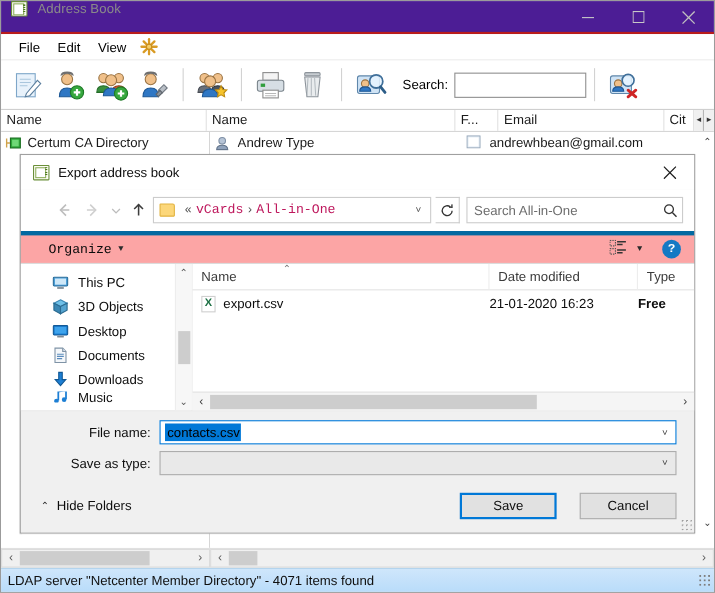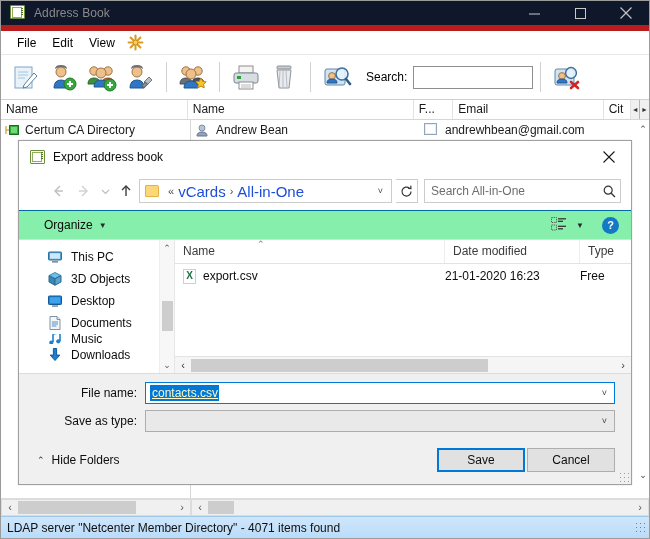--- a/index.html
+++ b/index.html
@@ -16,24 +16,24 @@
   #app-window {
     position: absolute; left: 0; top: 0;
     width: 650px; height: 539px;
     background: #f0f0f0;
     border: 1px solid #9b9b9b;
     display: flex; flex-direction: column;
   }
 
   
   .titlebar {
-    height: 30px; background: #0f172a;
-    display: flex; align-items: center;
+    height: 30px; background: #4c1d95;
+    display: flex; align-items: flex-start;
     flex: none;
-    border-bottom: 6px solid #b91c1c;
+    border-bottom: 2px solid #b91c1c;
   }
   .titlebar .tb-icon {
     width: 16px; height: 16px; margin-left: 9px; margin-right: 8px;
     position: relative; flex: none;
   }
   .ab-icon {
     width: 15px; height: 14px;
     border: 1.4px solid #6b8f3a;
     background: #fdfdf5;
     border-radius: 1px;
@@ -171,35 +171,35 @@
   .navbtn svg { display:block; }
   .crumbbar {
     flex: 1; height: 24px; border:1px solid #cccccc; background:#fff;
     display:flex; align-items:center; margin-right:4px; min-width:0;
   }
   .crumb-folder {
     width:14px;height:12px;margin:0 5px 0 5px;flex:none;
     background:#fcd77a; border:1px solid #e2b340; border-radius:1px 2px 1px 1px;
   }
   .crumb-sep { color:#4c4c4c; padding:0 4px; font-size:11px; }
-  .crumb-txt { color:#1d4ed8; font-size:15px; white-space:nowrap;}
+  .crumb-txt { color:#be185d; font-size:12px; white-space:nowrap;font-family:Liberation Mono, monospace;}
   .crumb-chev { margin-left:auto; padding:0 8px; color:#444; font-size:9px;}
   .refresh-btn { width:22px;height:24px;display:flex;align-items:center;justify-content:center;flex:none;
                  border:1px solid #cccccc; border-left:none; background:#fff; margin-right:6px;}
   .searchbox {
     width: 197px; height:24px; border:1px solid #cccccc; background:#fff;
     display:flex; align-items:center; flex:none;
   }
   .searchbox .sb-text { flex:1; color:#6d6d6d; font-size:12px; padding-left:6px; white-space:nowrap;}
   .searchbox .sb-icon { width:22px; display:flex; align-items:center; justify-content:center; color:#333;}
 
   
   .dlg-cmd {
-    height: 30px; background:#86efac; border-top:1px solid #0369a1; border-bottom:1px solid #dcdcdc;
-    display:flex; align-items:center; flex:none; padding-left: 18px;
+    height: 30px; background:#fca5a5; border-top:4px solid #0369a1; border-bottom:1px solid #dcdcdc;
+    display:flex; align-items:center; flex:none; padding-left: 18px; font-family: Liberation Mono, monospace;
   }
   .cmd-item { font-size:12px; color:#0b0b0b; padding: 3px 7px; display:flex; align-items:center;}
   .cmd-caret { margin-left:6px; font-size:8px; color:#2b2b2b; }
   .cmd-right { margin-left:auto; display:flex; align-items:center; padding-right:12px;}
   .help-circle {
     width:17px;height:17px;border-radius:50%;background:#1479c4;color:#fff;
     font-size:11px;font-weight:bold;display:flex;align-items:center;justify-content:center;
     margin-left: 18px;
   }
 
@@ -228,51 +228,51 @@
                   border-left:1px solid #e6e6e6;}
   .fl-head { height:24px; display:flex; align-items:center; border-bottom:1px solid #e3e3e3; flex:none;
              position:relative;}
   .fl-col { font-size:12px; color:#3b3b3b; padding-left:8px; white-space:nowrap; overflow:hidden;
             border-right:1px solid #ededed; line-height:23px; height:23px;}
   .fl-sortmark { position:absolute; left:82px; top:-1px; color:#7a7a7a; font-size:9px;}
   .fl-rows { flex:1; overflow:hidden; }
   .fl-row { display:flex; align-items:center; height:24px; font-size:12px; color:#0d0d0d; }
   .fl-name { width:270px; display:flex; align-items:center; padding-left:8px; white-space:nowrap;}
   .fl-date { width:135px; white-space:nowrap;}
-  .fl-type { flex:1; white-space:nowrap; overflow:hidden;}
+  .fl-type { flex:1; white-space:nowrap; overflow:hidden;font-weight:bold;}
   .csv-icon {
     width:13px;height:15px;margin-right:7px;flex:none;
     border:1px solid #cfcfcf; background:#fff; position:relative;
     display:flex;align-items:center;justify-content:center;
     color:#1d7044; font-weight:bold; font-size:10px; line-height:1;
   }
   .fl-hsb { height:17px; flex:none; display:flex; align-items:center; background:#f5f5f5;
             border-top:1px solid #e3e3e3;}
 
   
   .dlg-form { flex:none; background:#f0f0f0; padding: 8px 16px 0 16px;}
   .form-row { display:flex; align-items:center; margin-bottom:6px;}
   .form-label { width:110px; text-align:right; padding-right:8px; font-size:12px; color:#0d0d0d;}
   .fname-input {
     flex:1; height:22px; border:1px solid #0078d7; background:#fff;
     display:flex; align-items:center; padding-left:4px;
   }
-  .fname-sel { background:#0078d7; color:#fef9c3; font-size:12px; padding: 1px 1px 1px 2px; text-decoration: underline;}
+  .fname-sel { background:#0078d7; color:#000000; font-size:12px; padding: 1px 1px 1px 2px;}
   .fname-chev { margin-left:auto; padding:0 7px; color:#3a3a3a; font-size:9px;}
   .type-select {
     flex:1; height:22px; border:1px solid #adadad; background:#e9e9e9;
     display:flex; align-items:center; padding-left:5px; font-size:12px; color:#0d0d0d;
   }
   .type-chev { margin-left:auto; padding:0 7px; color:#3a3a3a; font-size:9px;}
 
   .dlg-foot { flex:none; display:flex; align-items:center; padding: 10px 16px 12px 18px;
               background:#f0f0f0; position:relative;}
   .hide-folders { display:flex; align-items:center; font-size:12px; color:#0d0d0d;}
   .hf-caret { margin-right:7px; font-size:9px; color:#2b2b2b;}
-  .dlg-buttons { margin-left:auto; display:flex; gap:2px;}
+  .dlg-buttons { margin-left:auto; display:flex; gap:21px;}
   .btn {
     width:88px; height:24px; font-size:12px; color:#0d0d0d;
     display:flex; align-items:center; justify-content:center;
     background:#e1e1e1; border:1px solid #adadad;
   }
   .btn.primary { border:2px solid #0078d7; background:#e1e1e1;}
   .dlg-grip { position:absolute; right:2px; bottom:2px; width:10px;height:10px;
     background-image: radial-gradient(circle 0.8px at 1.4px 1.4px,#9a9a9a 99%,transparent 100%);
     background-size:4px 4px;}
 </style>
@@ -448,21 +448,21 @@
       </div>
     </div>
     <div class="pane-right">
       <div class="row">
         <div class="ricon">
           <svg width="14" height="14" viewBox="0 0 14 14">
             <circle cx="7" cy="5" r="3" fill="#b6c4d6" stroke="#7f90a6"></circle>
             <path d="M2 13 q0-4 5-4 q5 0 5 4 Z" fill="#8fa2bb" stroke="#64758c"></path>
           </svg>
         </div>
-        <span style="width:208px;overflow:hidden">Andrew Bean</span>
+        <span style="width:208px;overflow:hidden">Andrew Type</span>
         <div class="ricon">
           <svg width="13" height="12" viewBox="0 0 13 12">
             <rect x="0.5" y="0.5" width="12" height="11" fill="#e7eef6" stroke="#93a5b8"></rect>
             <rect x="2" y="2" width="9" height="8" fill="#ffffff"></rect>
           </svg>
         </div>
         <span>andrewhbean@gmail.com</span>
       </div>
 
       <div style="position:absolute;right:0;top:0;width:12px;height:18px;display:flex;align-items:center;justify-content:center;font-size:9px;color:#444;background:#fff">⌃</div>
@@ -636,37 +636,37 @@
             <path d="M10 1.5 v3 h3" fill="#d8e2ec" stroke="#7f93a6"></path>
             <g stroke="#5a8bbd" stroke-width="1">
               <line x1="4.8" y1="7" x2="11" y2="7"></line>
                 <line x1="4.8" y1="9" x2="11" y2="9"></line>
               <line x1="4.8" y1="11" x2="9.5" y2="11"></line>
             </g>
           </svg>
         </span>
         <span>Documents</span>
       </div>
+      <div class="side-item">
+        <span class="si-ic">
+          <svg width="16" height="16" viewBox="0 0 16 16">
+            <path d="M6.4 1.5 h3.2 v6.6 h3.2 L8 13.5 L3.2 8.1 h3.2 z" fill="#1d7fd4" stroke="#115895"></path>
+          </svg>
+        </span>
+        <span>Downloads</span>
+      </div>
       <div class="side-item" style="height:10px;overflow:hidden">
         <span class="si-ic">
           <svg width="16" height="16" viewBox="0 0 16 16">
             <path d="M6 11 V3 l7-1.3 V10" fill="none" stroke="#1d7fd4" stroke-width="1.6"></path>
             <circle cx="4.3" cy="11.5" r="2.1" fill="#1d7fd4"></circle>
             <circle cx="11.3" cy="10.3" r="2.1" fill="#1d7fd4"></circle>
           </svg>
         </span>
         <span>Music</span>
-      </div>
-      <div class="side-item">
-        <span class="si-ic">
-          <svg width="16" height="16" viewBox="0 0 16 16">
-            <path d="M6.4 1.5 h3.2 v6.6 h3.2 L8 13.5 L3.2 8.1 h3.2 z" fill="#1d7fd4" stroke="#115895"></path>
-          </svg>
-        </span>
-        <span>Downloads</span>
       </div>
 
       <div class="side-scroll">
         <div class="ss-arrow">⌃</div>
         <div class="ss-track">
           <div class="ss-thumb" style="top:45%;height:30px"></div>
         </div>
         <div class="ss-arrow">⌄</div>
       </div>
     </div>

